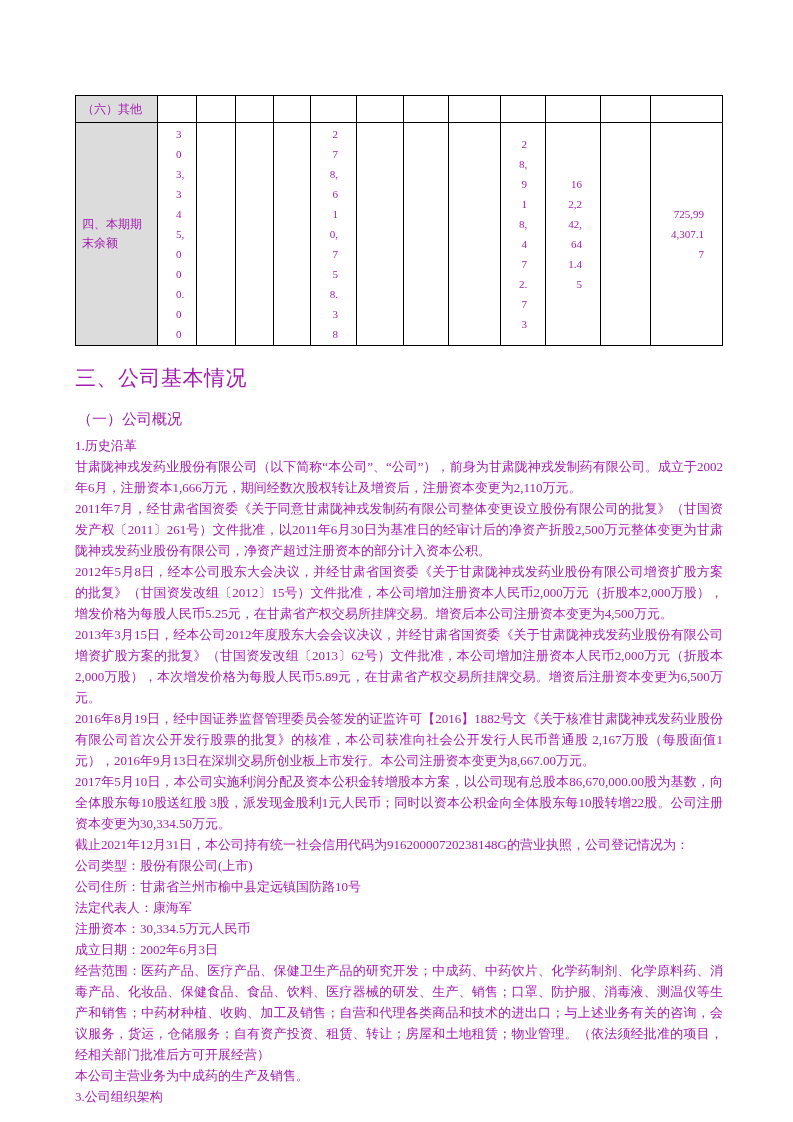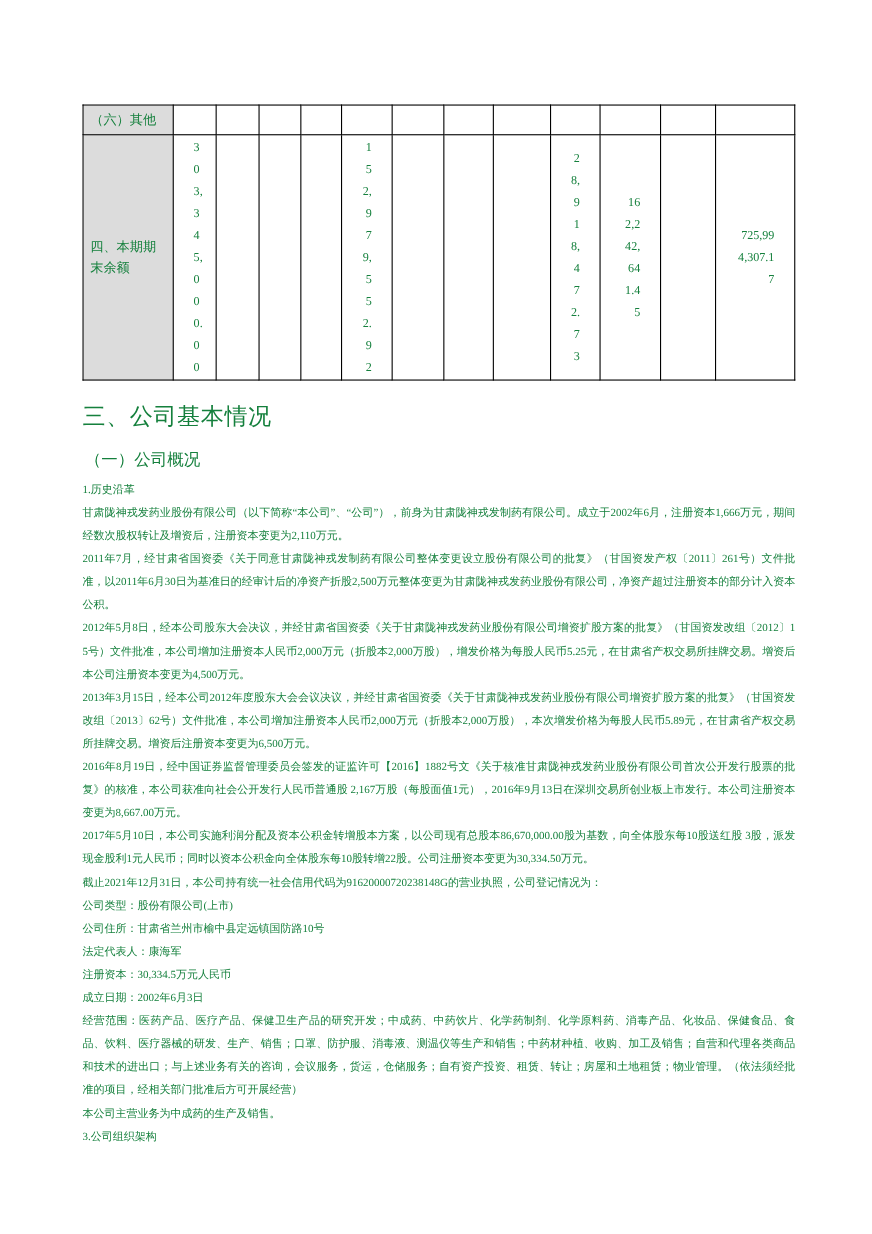--- a/index.html
+++ b/index.html
@@ -3,21 +3,21 @@
 <meta charset="utf-8">
 <style>
   * { box-sizing: border-box; }
   html, body { margin: 0; padding: 0; background: #ffffff; }
   .page {
     width: 793px; height: 1122px;
     background: #ffffff;
     position: relative;
     overflow: hidden;
     font-family: "Liberation Serif", "DejaVu Serif", serif;
-    color: #15803d;
+    color: #a21caf;
   }
   .content {
     position: absolute;
     top: 95px; left: 75px;
     width: 648px;
   }
 
   
   table.equity-table {
     border-collapse: collapse;
@@ -57,21 +57,21 @@
     letter-spacing: 0.5px;
   }
   h3.subsection-heading {
     font-size: 15px;
     font-weight: normal;
     line-height: 20px;
     margin: 0 0 6px 2px;
   }
   .paragraphs p {
     margin: 0;
-    font-size: 10px;
+    font-size: 13px;
     line-height: 21px;
     text-align: justify;
     word-break: break-all;
   }
 </style>
 </head>
 <body>
 
 <div class="page">
   <div class="content">
@@ -107,21 +107,21 @@
           <td class="value-cell"></td>
           <td class="value-cell"></td>
           <td class="value-cell"></td>
         </tr>
         <tr class="row-closing">
           <td class="label-cell">四、本期期末余额</td>
           <td class="value-cell">303,345,000.00</td>
           <td class="value-cell"></td>
           <td class="value-cell"></td>
           <td class="value-cell"></td>
-          <td class="value-cell">152,979,552.92</td>
+          <td class="value-cell">278,610,758.38</td>
           <td class="value-cell"></td>
           <td class="value-cell"></td>
           <td class="value-cell"></td>
           <td class="value-cell">28,918,472.73</td>
           <td class="value-cell">162,242,641.45</td>
           <td class="value-cell"></td>
           <td class="value-cell">725,994,307.17</td>
         </tr>
       </tbody>
     </table>

